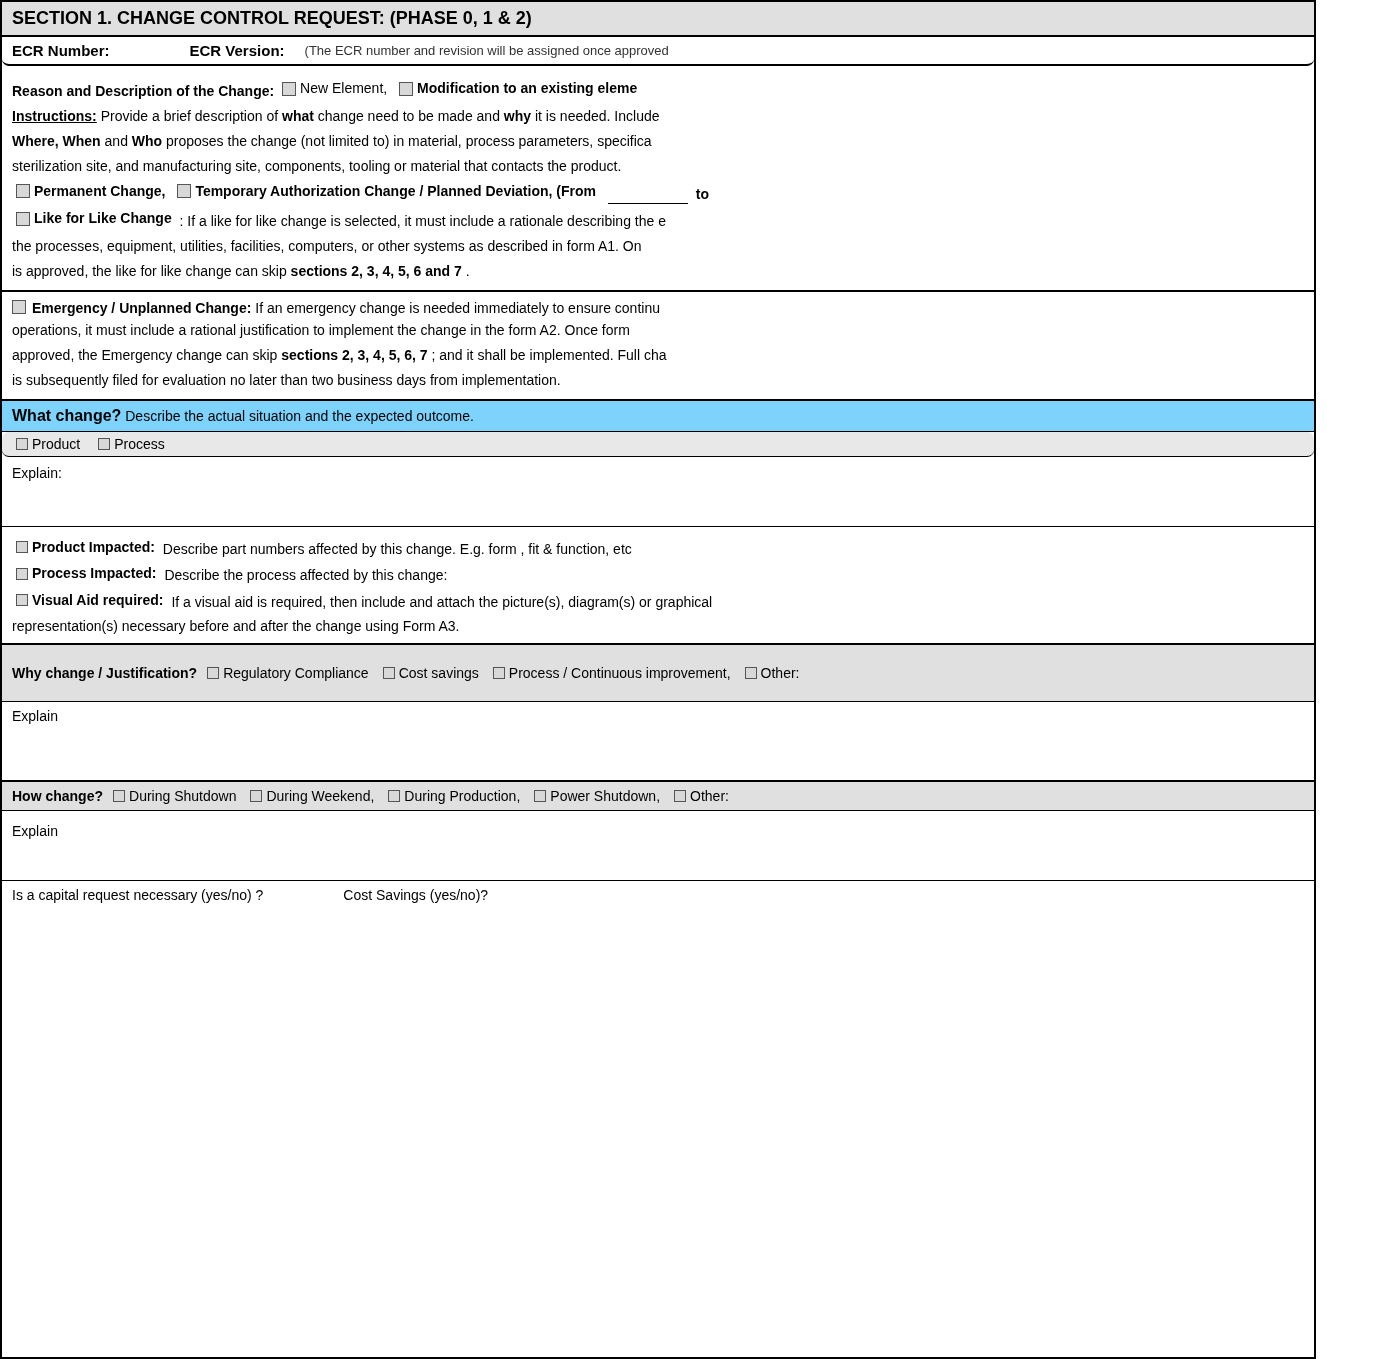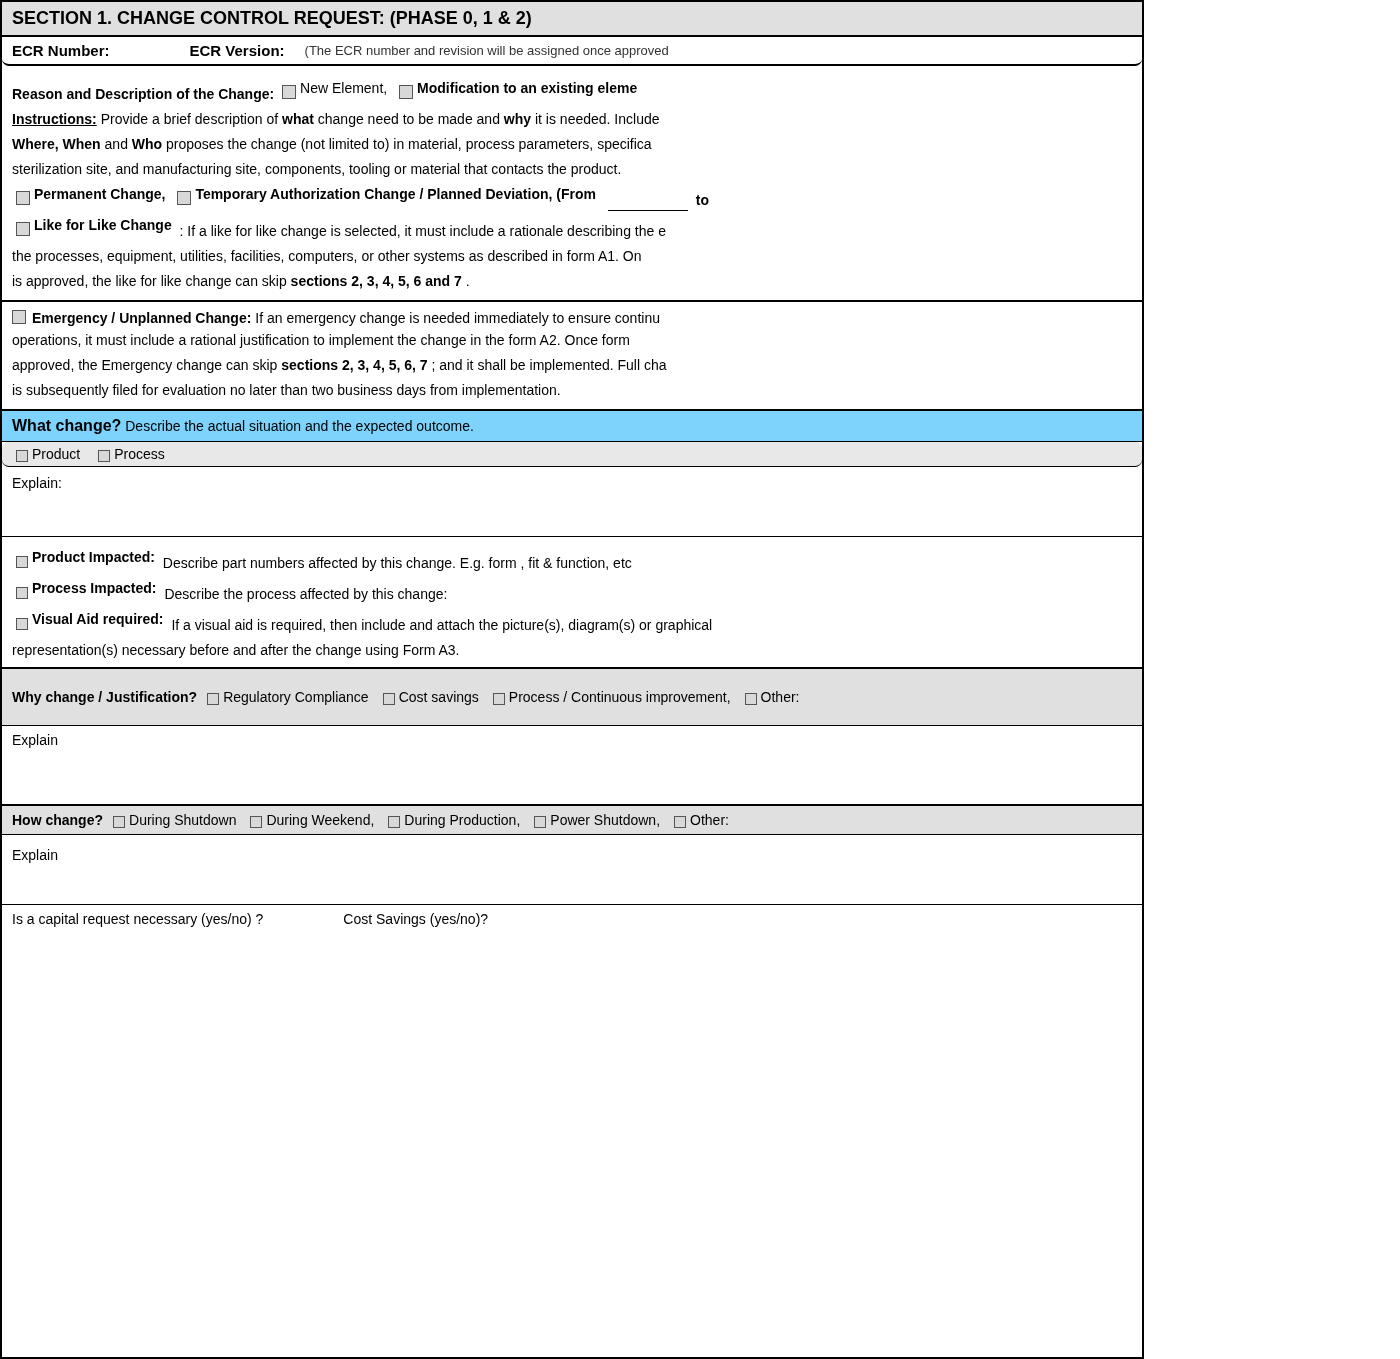--- a/index.html
+++ b/index.html
@@ -7,21 +7,21 @@
       margin: 0;
       padding: 0;
     }
     body {
       font-family: Arial, sans-serif;
       font-size: 14px;
       background: #fff;
       color: #000;
     }
     .page {
-      width: 1144px;
+      width: 1316px;
       min-height: 1359px;
       border: 2px solid #000;
       background: #fff;
     }
     .section-header {
       background: #e0e0e0;
       border-bottom: 2px solid #000;
       padding: 6px 10px;
       font-size: 18px;
       font-weight: bold;
@@ -46,21 +46,21 @@
     .row-ecr .ecr-note {
       font-size: 13px;
       color: #333;
     }
     .section-block {
       border-bottom: 2px solid #000;
       padding: 8px 10px;
     }
     .checkbox-inline {
       display: inline-flex;
-      align-items: flex-end;
+      align-items: center;
       gap: 4px;
       margin: 0 4px;
     }
     .checkbox-box {
       width: 14px;
       height: 14px;
       border: 1.5px solid #555;
       background: #d8d8d8;
       display: inline-block;
       flex-shrink: 0;

